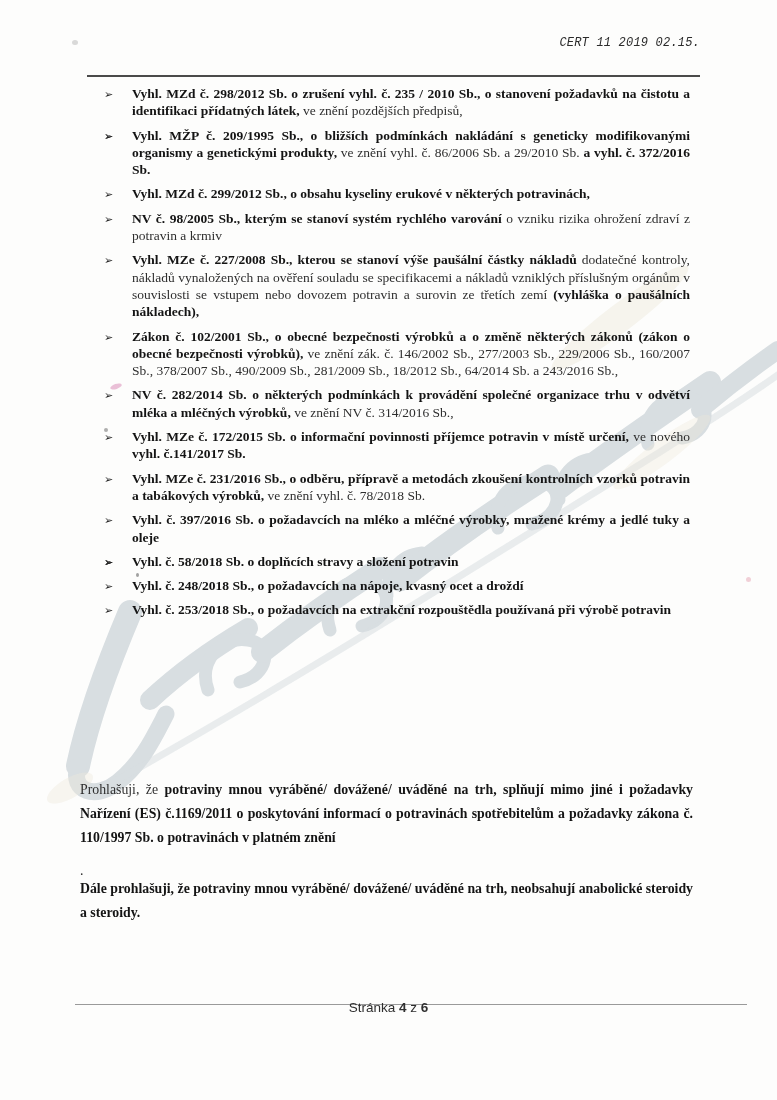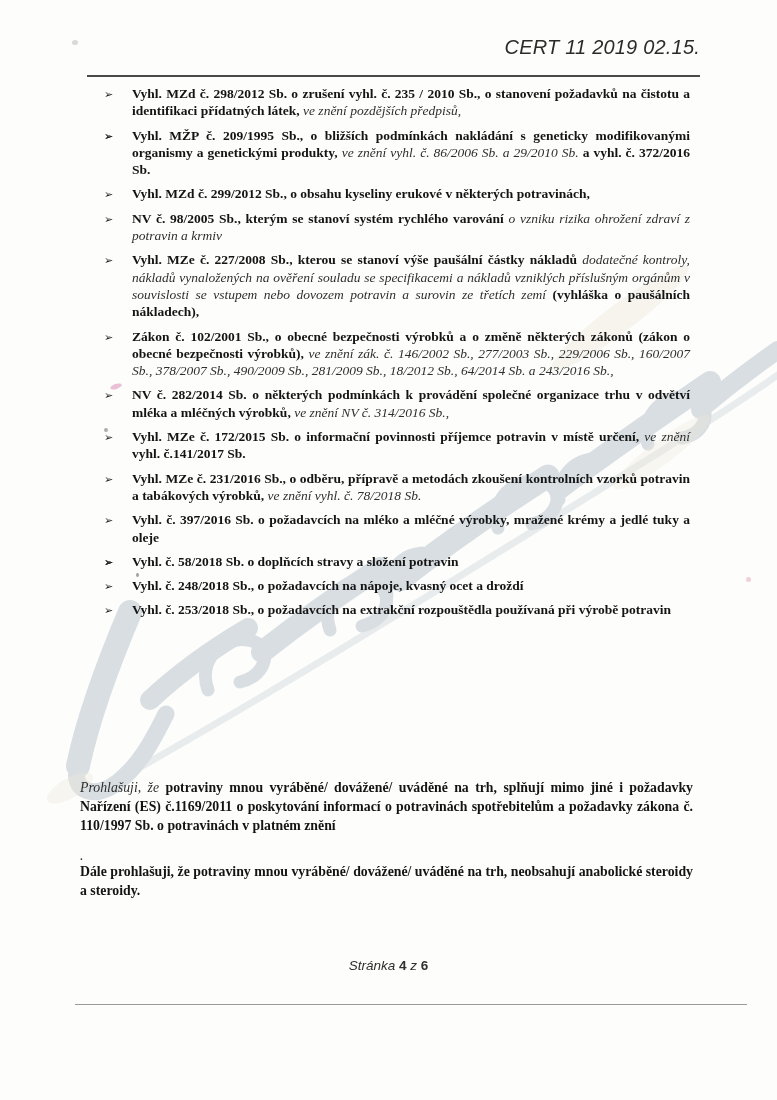--- a/index.html
+++ b/index.html
@@ -11,47 +11,47 @@
   .watermark{position:absolute;left:0;top:0;width:777px;height:1100px;z-index:0;}
   .artifact{position:absolute;border-radius:50%;z-index:1;}
   .a1{left:110px;top:384px;width:12px;height:5px;background:rgba(216,132,178,.5);transform:rotate(-18deg);}
   .a2{left:104px;top:428px;width:4px;height:4px;background:rgba(95,95,95,.5);}
   .a3{left:746px;top:577px;width:5px;height:5px;background:rgba(226,152,170,.45);}
   .a4{left:136px;top:573px;width:3px;height:4px;background:rgba(85,85,85,.55);}
   .a5{left:72px;top:40px;width:6px;height:5px;background:rgba(150,150,150,.35);}
 
   .header{
     position:absolute;top:36px;right:77px;z-index:2;
-    font-family:Liberation Sans, sans-serif;font-style:italic;
-    font-size:20px;color:#2b2b2b;letter-spacing:.2px;
+    font-family:Liberation Mono, monospace;font-style:italic;
+    font-size:12px;color:#2b2b2b;letter-spacing:.2px;
   }
   .top-rule{position:absolute;left:87px;top:75px;width:613px;border-top:2px solid #4a4a4a;z-index:2;}
 
   .reg-list{
     position:absolute;left:104px;top:85px;width:586px;margin:0;padding:0;
     list-style:none;z-index:1;
   }
   .reg-list li{
     position:relative;padding-left:28px;margin-bottom:7px;
     font-size:13.5px;line-height:17.3px;text-align:justify;
   }
   .bullet{
     position:absolute;left:0;top:1px;font-size:11px;color:#242424;
     font-family:"DejaVu Sans", sans-serif;
   }
   .b{font-weight:bold;color:#141414;}
-  .r{font-weight:normal;color:#2e2e2e;font-style:italic;}
+  .r{font-weight:normal;color:#2e2e2e;}
 
   .paragraphs{position:absolute;left:80px;top:778px;width:613px;z-index:1;}
-  .paragraphs p{margin:0 0 14px 0;font-size:13.8px;line-height:19px;text-align:justify;}
+  .paragraphs p{margin:0 0 14px 0;font-size:13.8px;line-height:24px;text-align:justify;}
   .paragraphs p.dot{margin:0;line-height:13px;}
 
   .footer-rule{position:absolute;left:75px;top:1004px;width:672px;border-top:1.5px solid #9a9a9a;z-index:2;}
   .footer{
-    position:absolute;left:0;top:958px;width:777px;text-align:center;z-index:2;
+    position:absolute;left:0;top:1000px;width:777px;text-align:center;z-index:2;
     font-family:"Liberation Sans", sans-serif;font-size:13.5px;color:#3d3d3d;
   }
   .footer .b{color:#303030;}
 </style>
 </head>
 <body>
 
 <div class="page">
 
   <svg class="watermark" viewBox="0 0 777 1100" aria-hidden="true">
@@ -92,21 +92,21 @@
 
   <ul class="reg-list" id="reg-list">
       <li><span class="bullet">➢</span><span><span class="b">Vyhl. MZd č. 298/2012 Sb. o zrušení vyhl. č. 235 / 2010 Sb., o stanovení požadavků na čistotu a identifikaci přídatných látek, </span><span class="r">ve znění pozdějších předpisů,</span></span></li>
       <li><span class="bullet">➢</span></li>
       <li><span class="bullet">➢</span><span><span class="b">Vyhl. MŽP č. 209/1995 Sb., o bližších podmínkách nakládání s geneticky modifikovanými organismy a genetickými produkty, </span><span class="r">ve znění vyhl. č. 86/2006 Sb. a 29/2010 Sb. </span><span class="b">a vyhl. č. 372/2016 Sb.</span></span></li>
       <li><span class="bullet">➢</span><span><span class="b">Vyhl. MZd č. 299/2012 Sb., o obsahu kyseliny erukové v některých potravinách,</span></span></li>
       <li><span class="bullet">➢</span><span><span class="b">NV č. 98/2005 Sb., kterým se stanoví systém rychlého varování </span><span class="r">o vzniku rizika ohrožení zdraví z potravin a krmiv</span></span></li>
       <li><span class="bullet">➢</span><span><span class="b">Vyhl. MZe č. 227/2008 Sb., kterou se stanoví výše paušální částky nákladů </span><span class="r">dodatečné kontroly, nákladů vynaložených na ověření souladu se specifikacemi a nákladů vzniklých příslušným orgánům v souvislosti se vstupem nebo dovozem potravin a surovin ze třetích zemí </span><span class="b">(vyhláška o paušálních nákladech),</span></span></li>
       <li><span class="bullet">➢</span><span><span class="b">Zákon č. 102/2001 Sb., o obecné bezpečnosti výrobků a o změně některých zákonů (zákon o obecné bezpečnosti výrobků), </span><span class="r">ve znění zák. č. 146/2002 Sb., 277/2003 Sb., 229/2006 Sb., 160/2007 Sb., 378/2007 Sb., 490/2009 Sb., 281/2009 Sb., 18/2012 Sb., 64/2014 Sb. a 243/2016 Sb.,</span></span></li>
       <li><span class="bullet">➢</span><span><span class="b">NV č. 282/2014 Sb. o některých podmínkách k provádění společné organizace trhu v odvětví mléka a mléčných výrobků, </span><span class="r">ve znění NV č. 314/2016 Sb.,</span></span></li>
-      <li><span class="bullet">➢</span><span><span class="b">Vyhl. MZe č. 172/2015 Sb. o informační povinnosti příjemce potravin v místě určení, </span><span class="r">ve znění </span><span class="b">vyhl. č.141/2017 Sb.</span></span></li>
+      <li><span class="bullet">➢</span><span><span class="b">Vyhl. MZe č. 172/2015 Sb. o informační povinnosti příjemce potravin v místě určení, </span><span class="r">ve nového </span><span class="b">vyhl. č.141/2017 Sb.</span></span></li>
       <li><span class="bullet">➢</span><span><span class="b">Vyhl. MZe č. 231/2016 Sb., o odběru, přípravě a metodách zkoušení kontrolních vzorků potravin a tabákových výrobků, </span><span class="r">ve znění vyhl. č. 78/2018 Sb.</span></span></li>
       <li><span class="bullet">➢</span><span><span class="b">Vyhl. č. 397/2016 Sb. o požadavcích na mléko a mléčné výrobky, mražené krémy a jedlé tuky a oleje</span></span></li>
       <li><span class="bullet">➢</span></li>
       <li><span class="bullet">➢</span></li>
       <li><span class="bullet">➢</span><span><span class="b">Vyhl. č. 58/2018 Sb. o doplňcích stravy a složení potravin</span></span></li>
       <li><span class="bullet">➢</span><span><span class="b">Vyhl. č. 248/2018 Sb., o požadavcích na nápoje, kvasný ocet a droždí</span></span></li>
       <li><span class="bullet">➢</span><span><span class="b">Vyhl. č. 253/2018 Sb., o požadavcích na extrakční rozpouštědla používaná při výrobě potravin</span></span></li>
     </ul>
 
   <div class="paragraphs" id="paragraphs">

